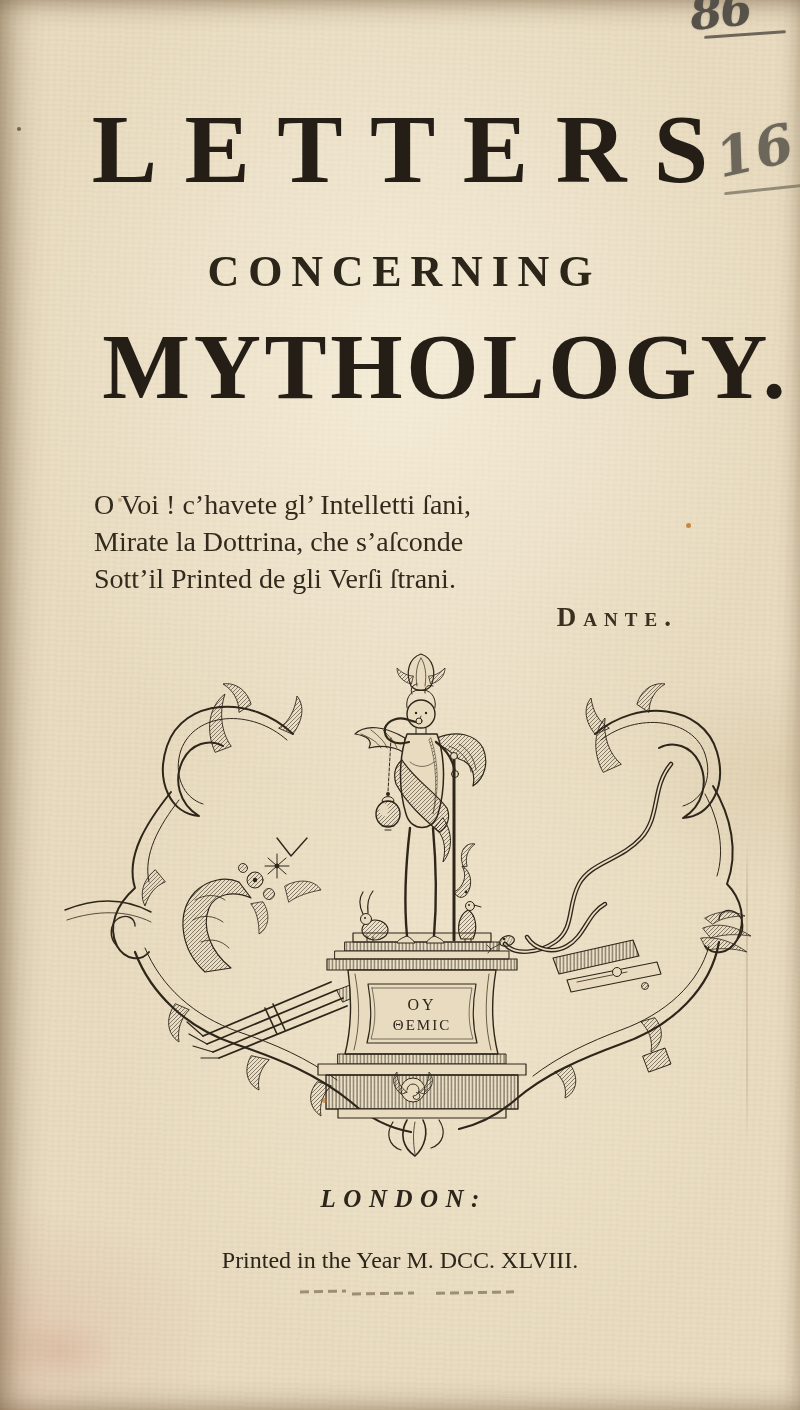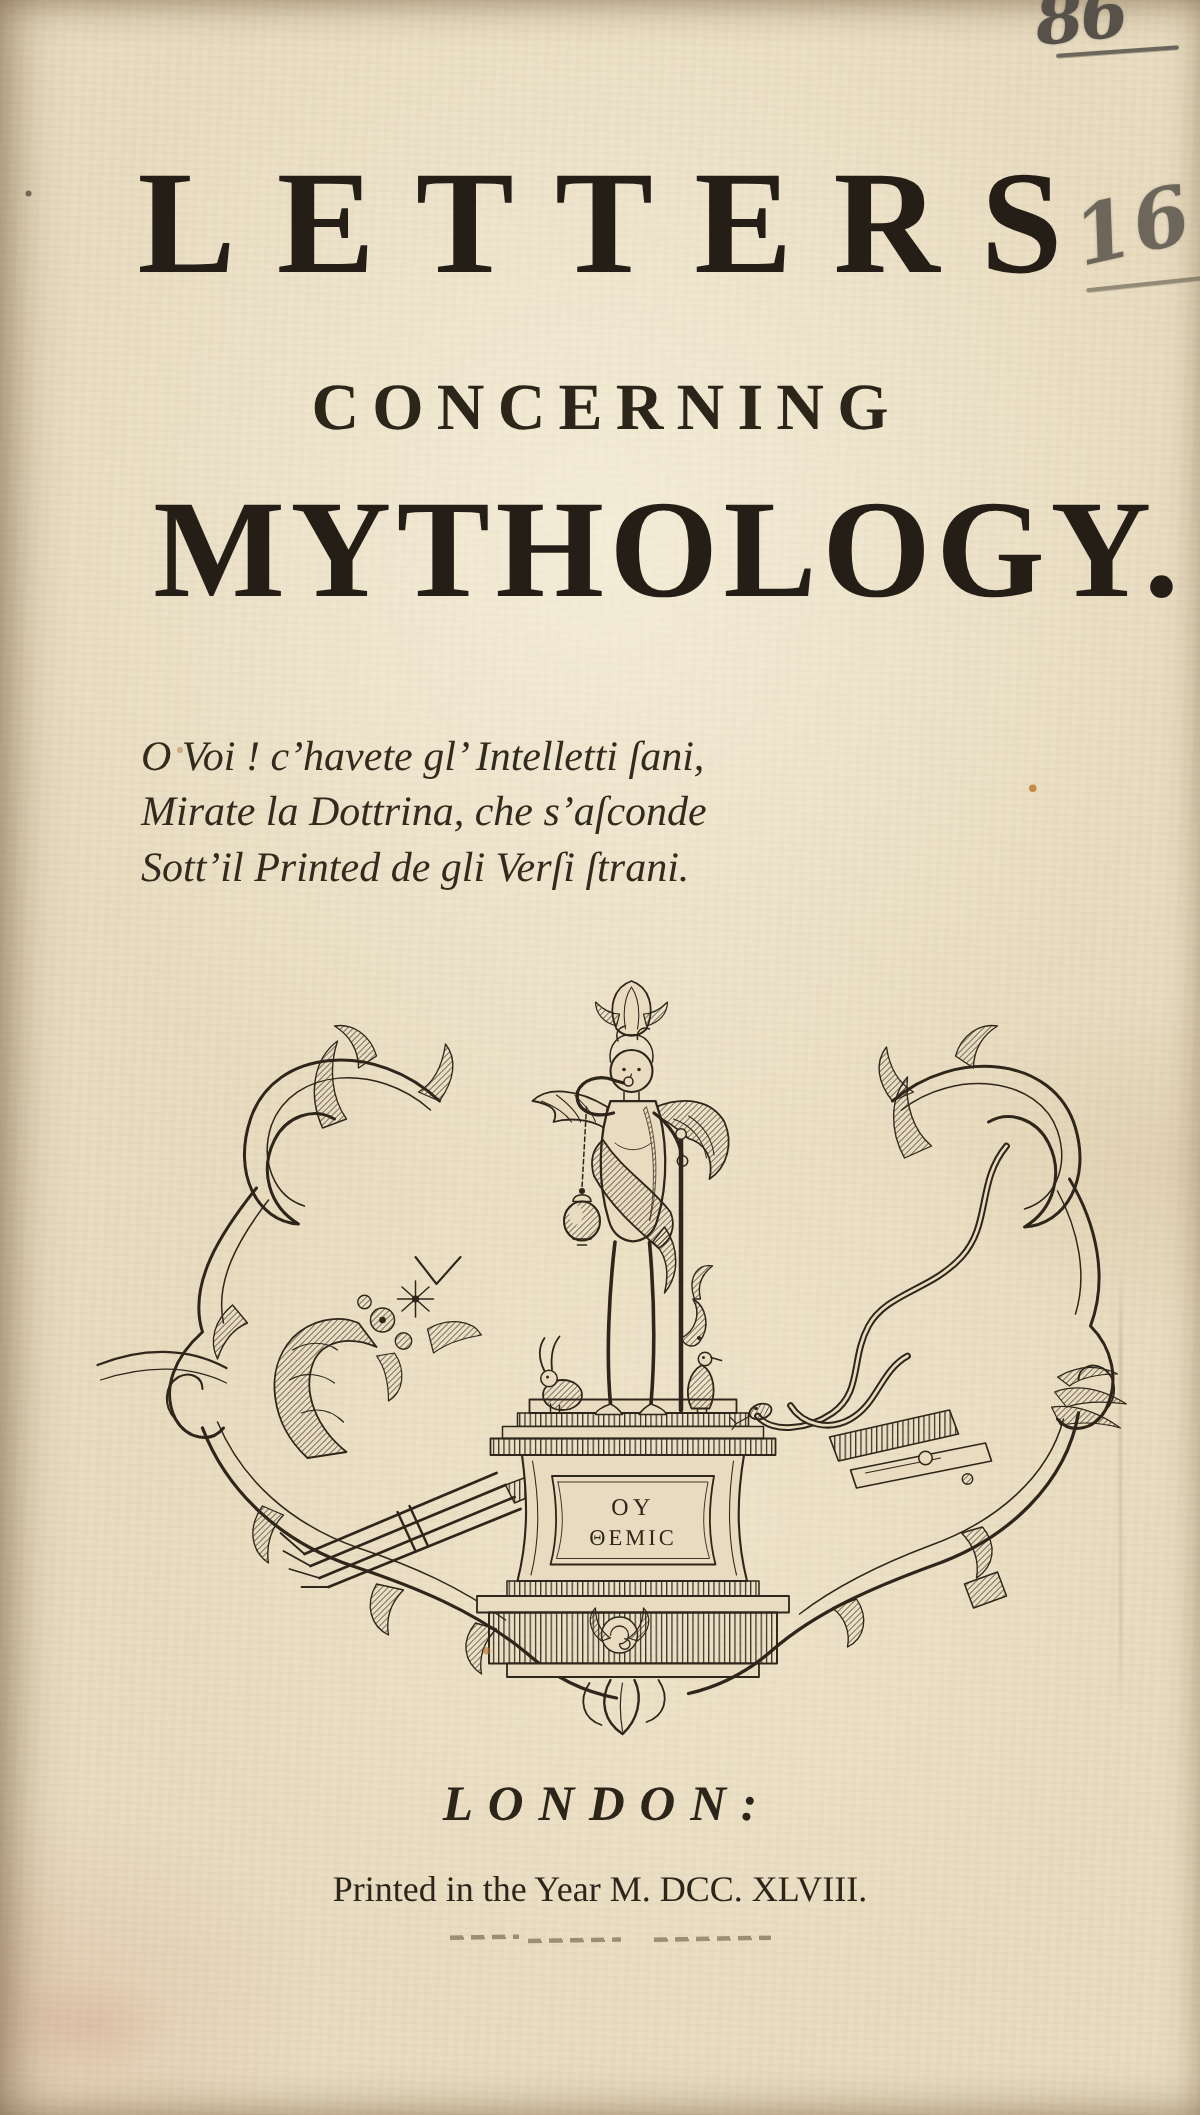--- a/index.html
+++ b/index.html
@@ -35,24 +35,24 @@
     text-shadow:0 0 1.5px rgba(109,103,91,0.5);letter-spacing:2px;}
   .pencil-side-line{left:724px;top:188px;width:80px;height:3px;background:#78715f;
     transform:rotate(-6deg);border-radius:2px;opacity:.75;filter:blur(.4px);}
   
   .t-letters{left:0;top:100px;width:100%;text-align:center;font-size:98px;line-height:1;
     font-weight:bold;letter-spacing:.28em;text-indent:.28em;color:#241e16;}
   .t-concerning{left:0;top:250px;width:100%;text-align:center;font-size:44px;line-height:1;
     font-weight:bold;letter-spacing:.2em;text-indent:.2em;color:#2c2519;}
   .t-mythology{left:0;top:320px;width:100%;text-align:center;font-size:93px;line-height:1;
     font-weight:bold;letter-spacing:.04em;text-indent:.04em;color:#241e16;padding-left:44px;}
-  .epigraph{left:94px;top:486px;font-style:italic;font-size:28px;line-height:37px;color:#332a1e;}
+  .epigraph{left:94px;top:486px;font-size:28px;line-height:37px;color:#332a1e;}
   .attribution{left:0;top:602px;width:678px;text-align:right;font-size:27px;font-weight:bold;
     font-variant:small-caps;letter-spacing:.26em;color:#39301f;}
-  .t-london{left:0;top:1184px;width:100%;text-align:center;font-size:33px;line-height:1.2;
+  .t-london{left:0;top:1184px;width:100%;text-align:center;font-size:25px;line-height:1.2;
     font-weight:bold;font-style:italic;letter-spacing:.3em;text-indent:.3em;color:#2c2519;}
   .t-imprint{left:0;top:1246px;width:100%;text-align:center;font-size:24px;line-height:1.2;color:#2c2519;}
   .dash{height:3px;opacity:.6;transform:rotate(-1deg);
     background:repeating-linear-gradient(90deg,#6a5a42 0 9px, rgba(0,0,0,0) 9px 14px);}
   .dash1{left:300px;top:1290px;width:46px;}
   .dash2{left:352px;top:1292px;width:62px;}
   .dash3{left:436px;top:1291px;width:78px;}
   .speck{border-radius:50%;}
   .engraving{left:55px;top:642px;}
   .stain{left:6px;top:1316px;width:110px;height:70px;border-radius:50%;
@@ -70,20 +70,21 @@
 
   <div class="abs t-letters">LETTERS</div>
   <div class="abs t-concerning">CONCERNING</div>
   <div class="abs t-mythology">MYTHOLOGY.</div>
 
   <div class="abs epigraph">
     <div>O Voi ! c’havete gl’ Intelletti ſani,</div>
     <div>Mirate la Dottrina, che s’aſconde</div>
     <div>Sott’il Printed de gli Verſi ſtrani.</div>
   </div>
+  <div class="abs attribution">Dante.</div>
 
   <svg class="abs engraving" width="700" height="518" viewBox="0 0 700 518">
     <defs>
       <pattern id="hv" width="3.5" height="6" patternUnits="userSpaceOnUse">
         <line x1="1" y1="0" x2="1" y2="6" stroke="#2e261a" stroke-width="0.8"></line>
       </pattern>
       <pattern id="hd" width="4" height="4" patternUnits="userSpaceOnUse">
         <line x1="0" y1="4" x2="4" y2="0" stroke="#2e261a" stroke-width="0.55"></line>
       </pattern>
     </defs>

